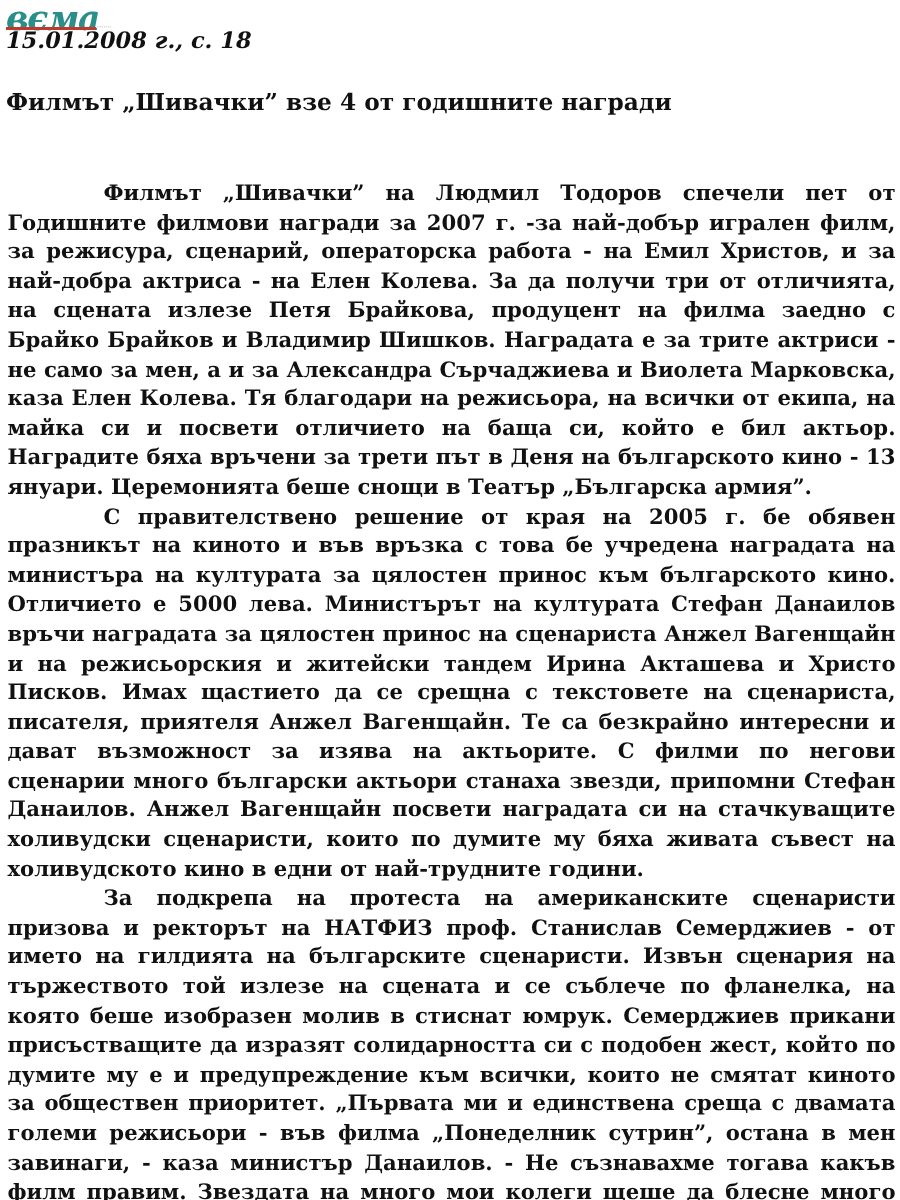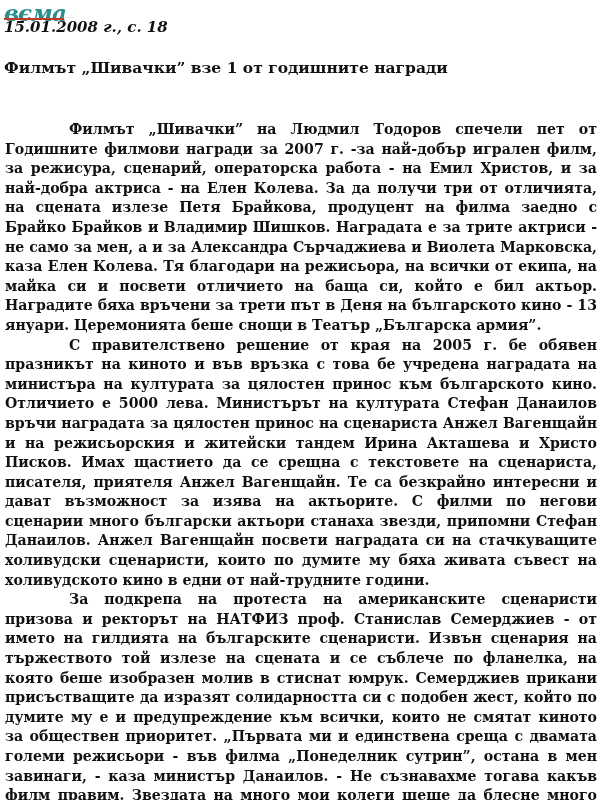--- a/index.html
+++ b/index.html
@@ -17,19 +17,19 @@
 <body>
 
 <div class="logo">
   <span class="logo-text">вєма</span>
   <span class="logo-rule"></span>
   <span class="logo-sub">········</span>
 </div>
 
 <div class="dateline">15.01.2008 г., с. 18</div>
 
-<h1 class="title" style="margin:0;">Филмът „Шивачки” взе 1 от годишните награди</h1>
+<h1 class="title" style="margin:0;">Филмът „Шивачки” взе 4 от годишните награди</h1>
 
 <div class="article">
   <p>Филмът „Шивачки” на Людмил Тодоров спечели пет от Годишните филмови награди за 2007 г. -за най-добър игрален филм, за режисура, сценарий, операторска работа - на Емил Христов, и за най-добра актриса - на Елен Колева. За да получи три от отличията, на сцената излезе Петя Брайкова, продуцент на филма заедно с Брайко Брайков и Владимир Шишков. Наградата е за трите актриси - не само за мен, а и за Александра Сърчаджиева и Виолета Марковска, каза Елен Колева. Тя благодари на режисьора, на всички от екипа, на майка си и посвети отличието на баща си, който е бил актьор. Наградите бяха връчени за трети път в Деня на българското кино - 13 януари. Церемонията беше снощи в Театър „Българска армия”.</p>
   <p>С правителствено решение от края на 2005 г. бе обявен празникът на киното и във връзка с това бе учредена наградата на министъра на културата за цялостен принос към българското кино. Отличието е 5000 лева. Министърът на културата Стефан Данаилов връчи наградата за цялостен принос на сценариста Анжел Вагенщайн и на режисьорския и житейски тандем Ирина Акташева и Христо Писков. Имах щастието да се срещна с текстовете на сценариста, писателя, приятеля Анжел Вагенщайн. Те са безкрайно интересни и дават възможност за изява на актьорите. С филми по негови сценарии много български актьори станаха звезди, припомни Стефан Данаилов. Анжел Вагенщайн посвети наградата си на стачкуващите холивудски сценаристи, които по думите му бяха живата съвест на холивудското кино в едни от най-трудните години.</p>
   <p>За подкрепа на протеста на американските сценаристи призова и ректорът на НАТФИЗ проф. Станислав Семерджиев - от името на гилдията на българските сценаристи. Извън сценария на тържеството той излезе на сцената и се съблече по фланелка, на която беше изобразен молив в стиснат юмрук. Семерджиев прикани присъстващите да изразят солидарността си с подобен жест, който по думите му е и предупреждение към всички, които не смятат киното за обществен приоритет. „Първата ми и единствена среща с двамата големи режисьори - във филма „Понеделник сутрин”, остана в мен завинаги, - каза министър Данаилов. - Не съзнавахме тогава какъв филм правим. Звездата на много мои колеги щеше да блесне много по-рано, ако беше видял бял свят.” „Много съм развълнувана. Много благодаря за наградата. Същевременно изпитвам панически страх, че трябва да я получи някой друг. Може би защото цял живот сме получавали много малко награди. Повече са били ударите и болката от</p>
 </div>
 
 </body></html>

